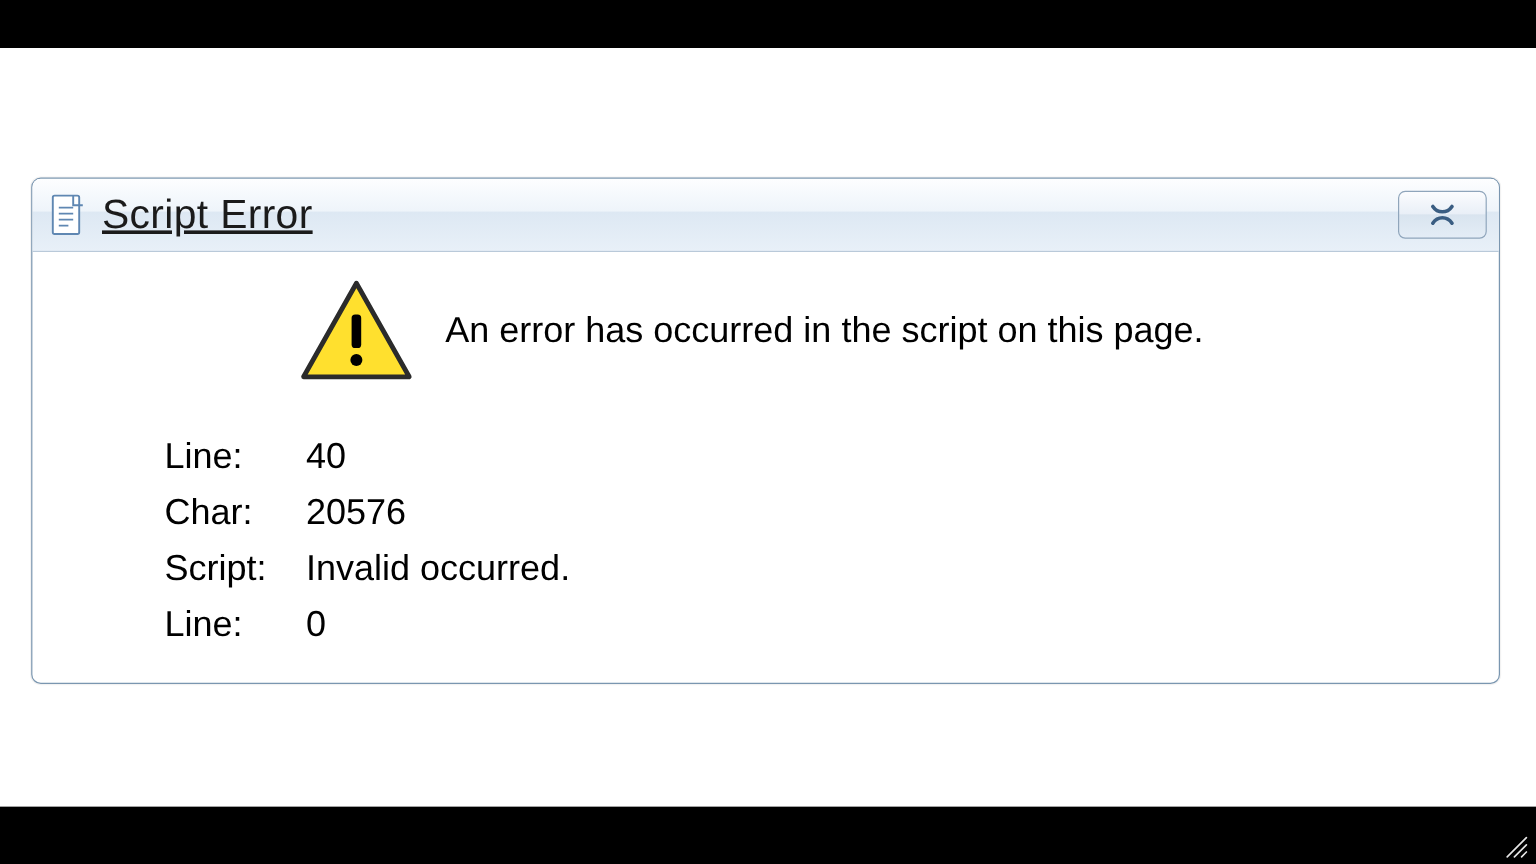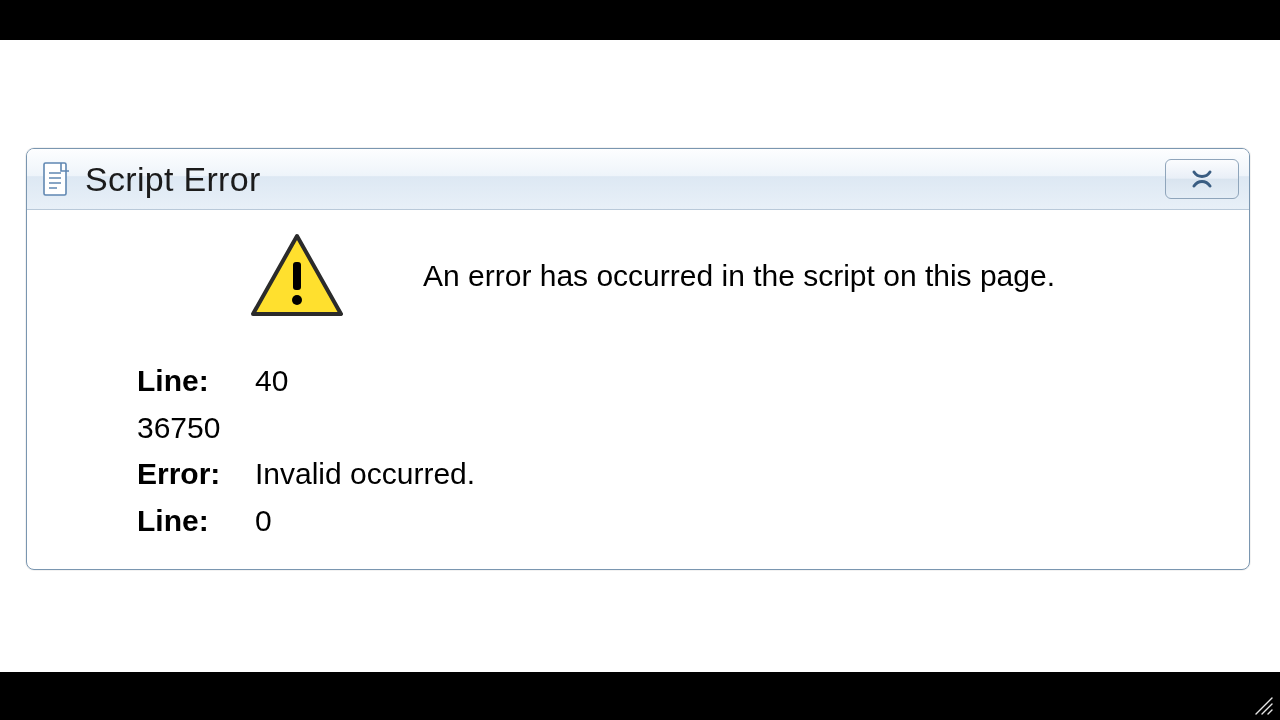--- a/index.html
+++ b/index.html
@@ -59,20 +59,21 @@
 
   .title-icon svg { display: block; }
 
   .title-text {
     flex: 1 1 auto;
     font-size: 34px;
     color: #1b1b1b;
     padding-left: 14px;
     font-weight: 400;
     letter-spacing: 0.3px;
+    text-decoration: underline;
   }
 
   .close-btn {
     width: 72px;
     height: 38px;
     border: 1px solid #8fa5bb;
     border-radius: 6px;
     background: linear-gradient(to bottom,
                  #fbfcfe 0%,
                  #e9eff7 48%,
@@ -88,21 +89,21 @@
   
   .dialog-body {
     padding: 20px 90px 0 90px;
     font-size: 30px;
     color: #000000;
   }
 
   .msg-row {
     display: flex;
     align-items: center;
-    gap: 76px;
+    gap: 24px;
     margin: 0 0 36px 130px;
   }
 
   .warn-icon { width: 100px; height: 92px; }
   .warn-icon svg { display: block; }
 
   .msg-text {
     font-size: 30px;
     color: #000000;
   }
@@ -110,21 +111,20 @@
   .detail-table {
     margin-left: 20px;
   }
   .detail-row {
     display: flex;
     line-height: 1.55;
   }
   .detail-label {
     width: 118px;
     flex: 0 0 118px;
-    font-weight: bold;
   }
   .detail-value { }
 
   
   .resize-handle {
     position: absolute;
     right: 6px;
     bottom: 4px;
     width: 22px;
     height: 22px;
@@ -183,24 +183,25 @@
         </span>
         <span class="msg-text">An error has occurred in the script on this page.</span>
       </div>
 
       <div class="detail-table">
         <div class="detail-row">
           <span class="detail-label">Line:</span>
           <span class="detail-value">40</span>
         </div>
         <div class="detail-row">
-          <span class="detail-value">36750</span>
-        </div>
-        <div class="detail-row">
-          <span class="detail-label">Error:</span>
+          <span class="detail-label">Char:</span>
+          <span class="detail-value">20576</span>
+        </div>
+        <div class="detail-row">
+          <span class="detail-label">Script:</span>
           <span class="detail-value">Invalid occurred.</span>
         </div>
         <div class="detail-row">
           <span class="detail-label">Line:</span>
           <span class="detail-value">0</span>
         </div>
       </div>
 
     </div>
   </div>

